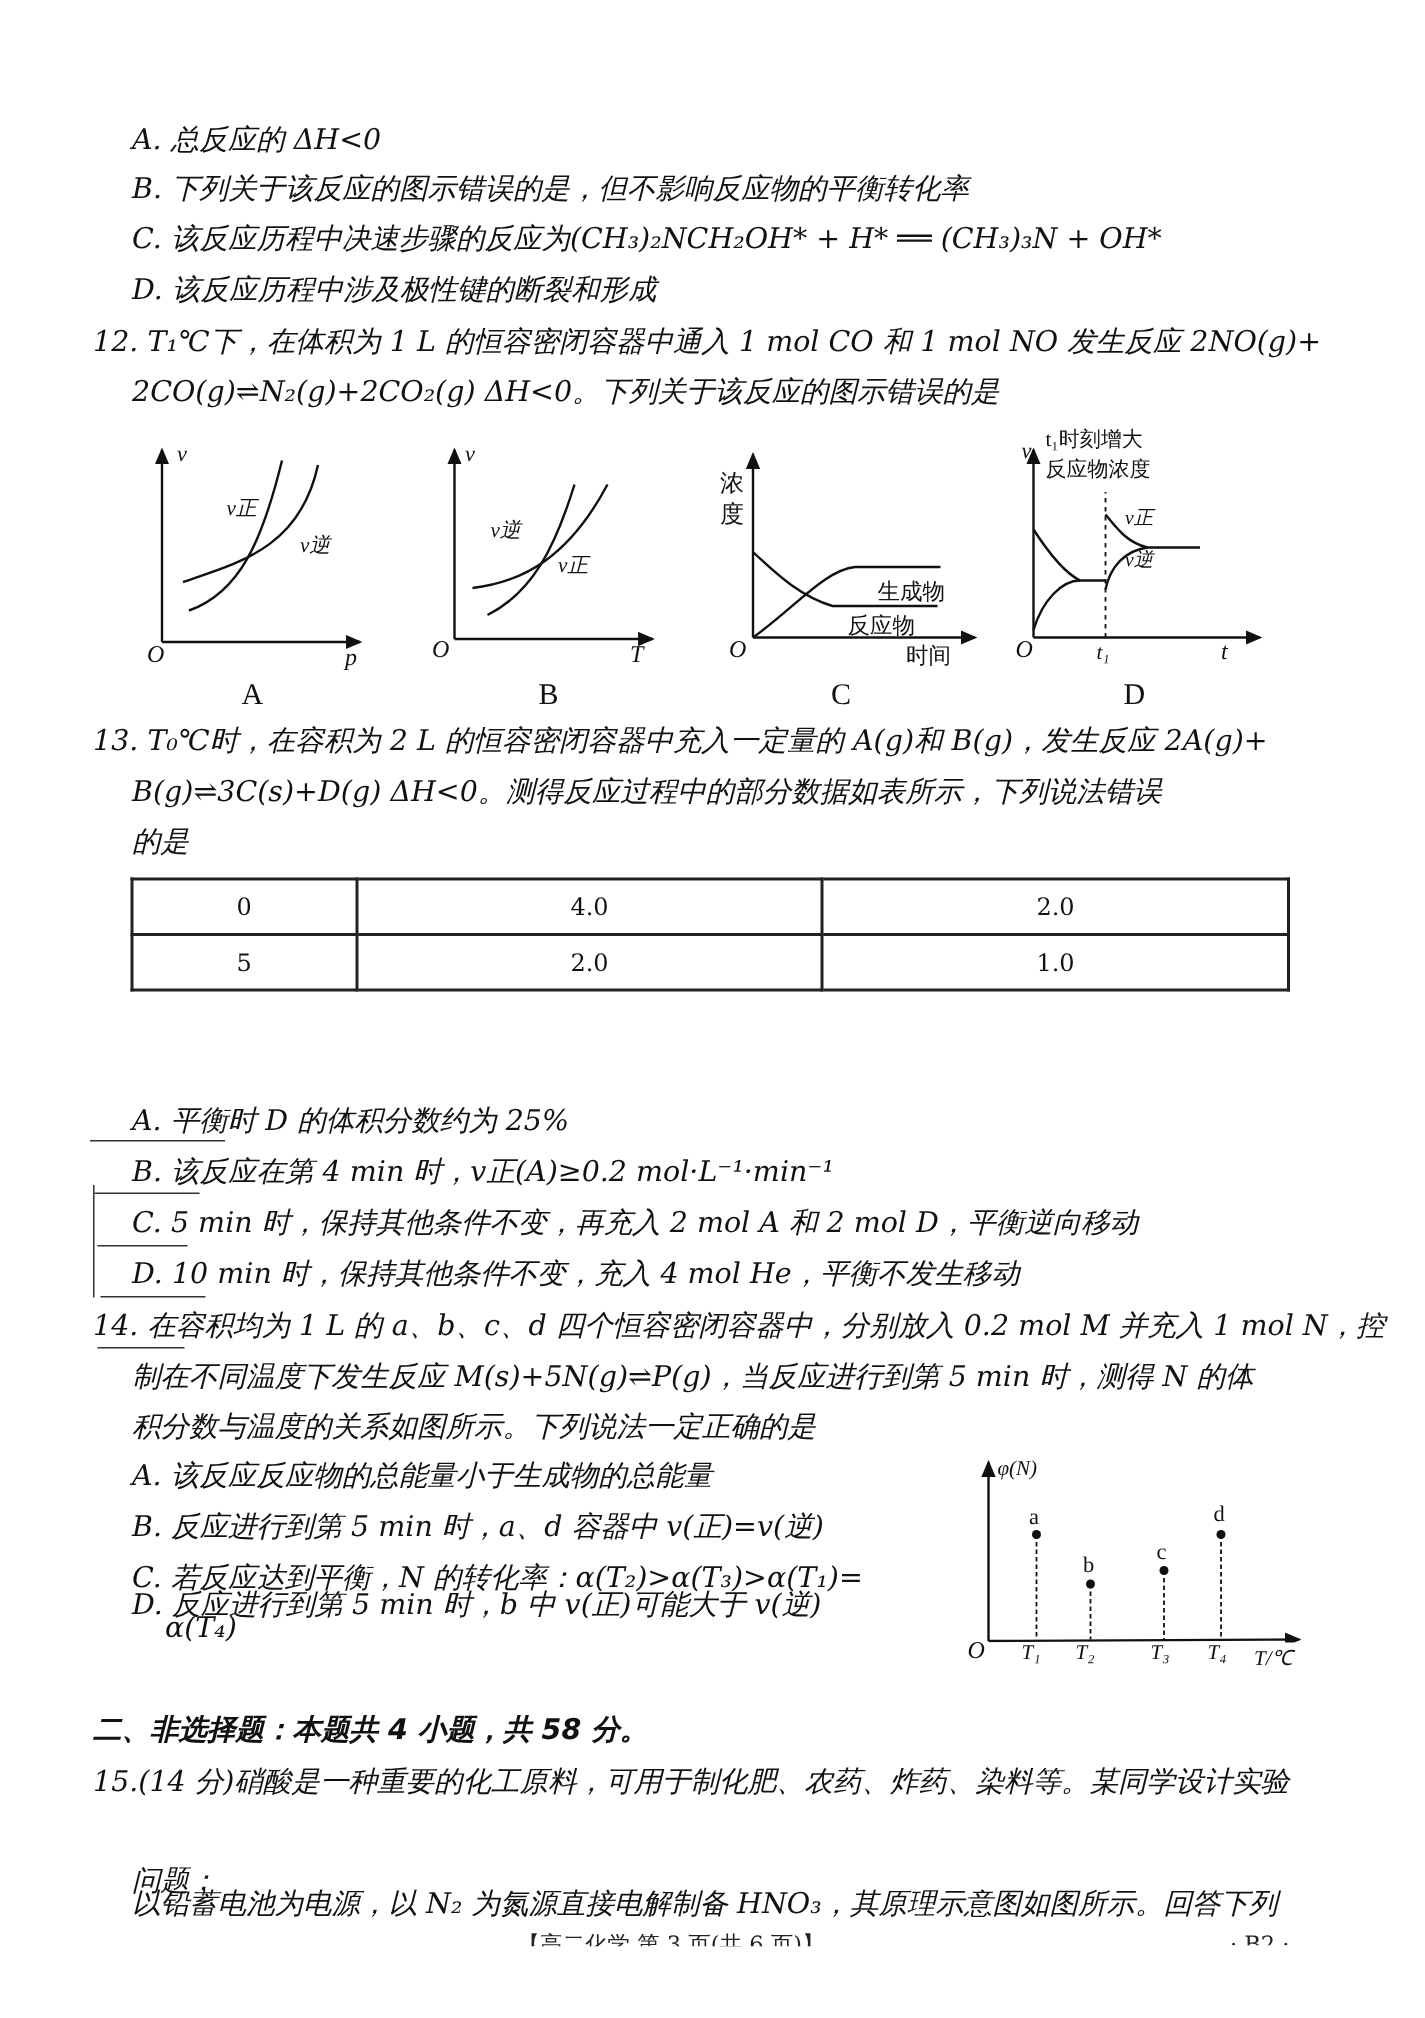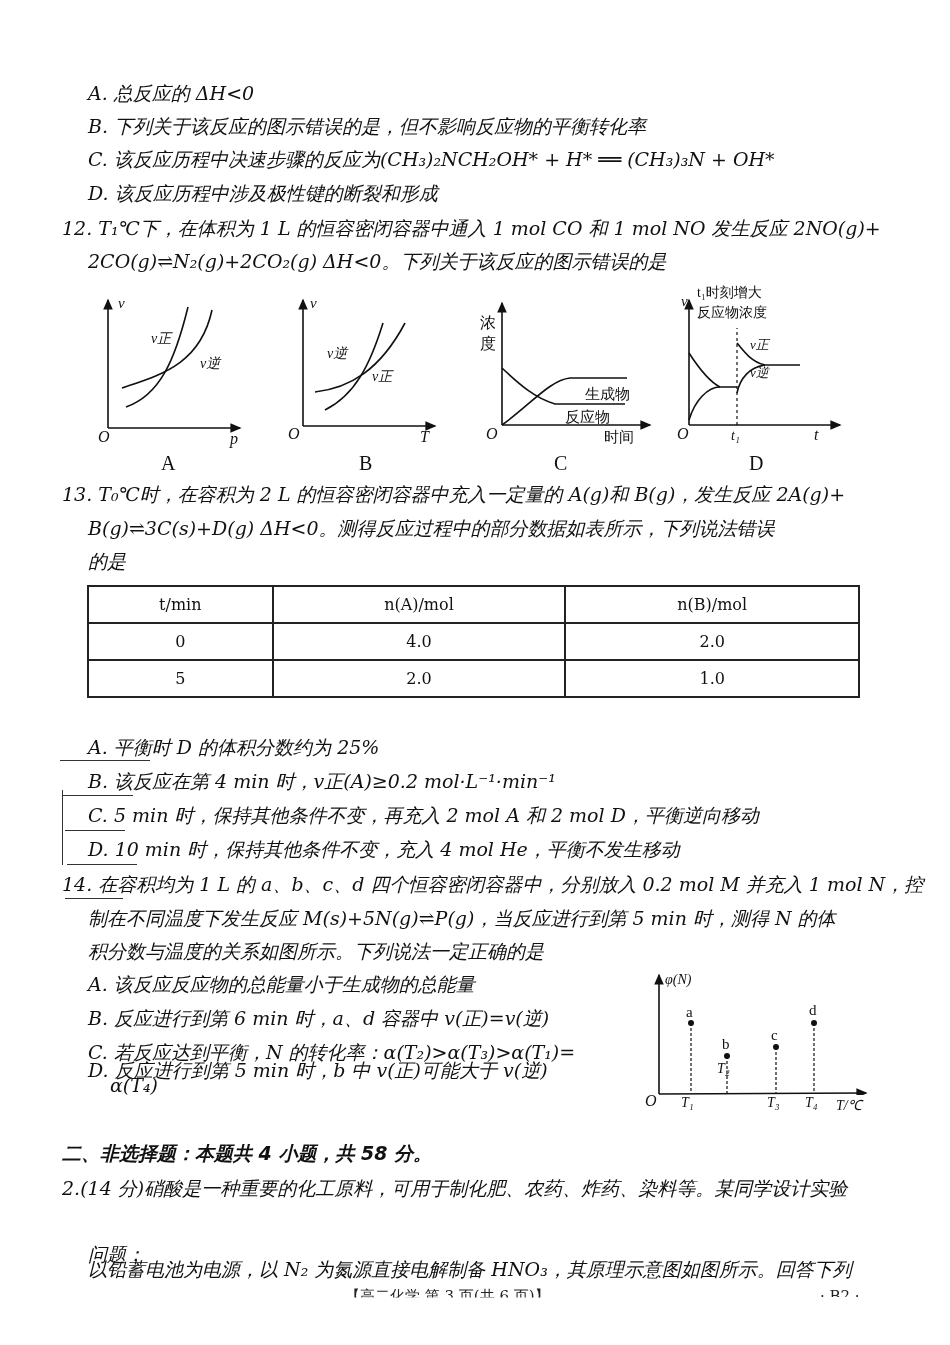--- a/index.html
+++ b/index.html
@@ -100,25 +100,20 @@
 <div class="graph-label ital" style="left:731px;top:428px;font-size:14px">t₁</div>
 <div class="graph-label ital" style="left:814px;top:426px;font-size:16px">t</div>
 <div class="graph-label" style="left:749px;top:452px">D</div>
 
 <div class="line q" style="top:481px">13. T₀℃时，在容积为 2 L 的恒容密闭容器中充入一定量的 A(g)和 B(g)，发生反应 2A(g)+</div>
 <div class="line cont" style="top:515px">B(g)⇌3C(s)+D(g)   ΔH&lt;0。测得反应过程中的部分数据如表所示，下列说法错误</div>
 <div class="line cont" style="top:548px">的是</div>
 
 <table class="data">
   <tbody>
-      <tr>
-    <th>t/min</th>
-    <th>n(A)/mol</th>
-    <th>n(B)/mol</th>
-  </tr>
   <tr>
     <td>0</td>
     <td>4.0</td>
     <td>2.0</td>
   </tr>
   <tr>
     <td>5</td>
     <td>2.0</td>
     <td>1.0</td>
   </tr>
@@ -135,21 +130,21 @@
 <div class="mark" style="left:65px;top:830px;width:60px"></div>
 <div class="mark" style="left:67px;top:864px;width:70px"></div>
 <div class="vmark" style="left:62px;top:790px;height:75px"></div>
 <div class="mark" style="left:65px;top:898px;width:58px"></div>
 
 <div class="line q" style="top:871px">14. 在容积均为 1 L 的 a、b、c、d 四个恒容密闭容器中，分别放入 0.2 mol M 并充入 1 mol N，控</div>
 <div class="line cont" style="top:905px">制在不同温度下发生反应 M(s)+5N(g)⇌P(g)，当反应进行到第 5 min 时，测得 N 的体</div>
 <div class="line cont" style="top:938px">积分数与温度的关系如图所示。下列说法一定正确的是</div>
 
 <div class="line opt" style="top:971px">A. 该反应反应物的总能量小于生成物的总能量</div>
-<div class="line opt" style="top:1005px">B. 反应进行到第 6 min 时，a、d 容器中 v(正)=v(逆)</div>
+<div class="line opt" style="top:1005px">B. 反应进行到第 5 min 时，a、d 容器中 v(正)=v(逆)</div>
 <div class="line opt" style="top:1039px">C. 若反应达到平衡，N 的转化率：α(T₂)&gt;α(T₃)&gt;α(T₁)=</div>
 <div class="line" style="left:110px;top:1072px">α(T₄)</div>
 <div class="line opt" style="top:1057px">D. 反应进行到第 5 min 时，b 中 v(正)可能大于 v(逆)</div>
 
 <svg class="graph" style="left:650px;top:970px" width="225" height="125" viewBox="0 0 225 125">
   <line x1="9" y1="124" x2="9" y2="5" stroke="#111" stroke-width="1.6" marker-end="url(#ar)"></line>
   <line x1="9" y1="124" x2="216" y2="123" stroke="#111" stroke-width="1.6" marker-end="url(#ar)"></line>
   <line x1="41" y1="53" x2="41" y2="123" stroke="#111" stroke-width="1.2" stroke-dasharray="3,2"></line>
   <line x1="77" y1="86" x2="77" y2="123" stroke="#111" stroke-width="1.2" stroke-dasharray="3,2"></line>
   <line x1="126" y1="77" x2="126" y2="123" stroke="#111" stroke-width="1.2" stroke-dasharray="3,2"></line>
@@ -159,25 +154,25 @@
   <circle cx="126" cy="77" r="3" fill="#111"></circle>
   <circle cx="164" cy="53" r="3" fill="#111"></circle>
 </svg>
 <div class="graph-label ital" style="left:665px;top:972px;font-size:14px">φ(N)</div>
 <div class="graph-label" style="left:686px;top:1004px;font-size:15px">a</div>
 <div class="graph-label" style="left:722px;top:1036px;font-size:15px">b</div>
 <div class="graph-label" style="left:771px;top:1027px;font-size:15px">c</div>
 <div class="graph-label" style="left:809px;top:1002px;font-size:15px">d</div>
 <div class="graph-label ital" style="left:645px;top:1092px;font-size:16px">O</div>
 <div class="graph-label ital" style="left:681px;top:1095px;font-size:14px">T₁</div>
-<div class="graph-label ital" style="left:717px;top:1061px;font-size:14px">T₂</div>
+<div class="graph-label ital" style="left:717px;top:1095px;font-size:14px">T₂</div>
 <div class="graph-label ital" style="left:767px;top:1095px;font-size:14px">T₃</div>
 <div class="graph-label ital" style="left:805px;top:1095px;font-size:14px">T₄</div>
 <div class="graph-label ital" style="left:836px;top:1095px;font-size:14px">T/℃</div>
 
 <div class="line q bold" style="top:1140px">二、非选择题：本题共 4 小题，共 58 分。</div>
 
-<div class="line q" style="top:1175px">2.(14 分)硝酸是一种重要的化工原料，可用于制化肥、农药、炸药、染料等。某同学设计实验</div>
+<div class="line q" style="top:1175px">15.(14 分)硝酸是一种重要的化工原料，可用于制化肥、农药、炸药、染料等。某同学设计实验</div>
 <div class="line cont" style="top:1256px">以铅蓄电池为电源，以 N₂ 为氮源直接电解制备 HNO₃，其原理示意图如图所示。回答下列</div>
 <div class="line cont" style="top:1241px">问题：</div>
 
 <div class="footer" style="left:345px">【高二化学  第 3 页(共 6 页)】</div>
 <div class="footer" style="left:820px">· B2 ·</div>
 
 </body></html>

